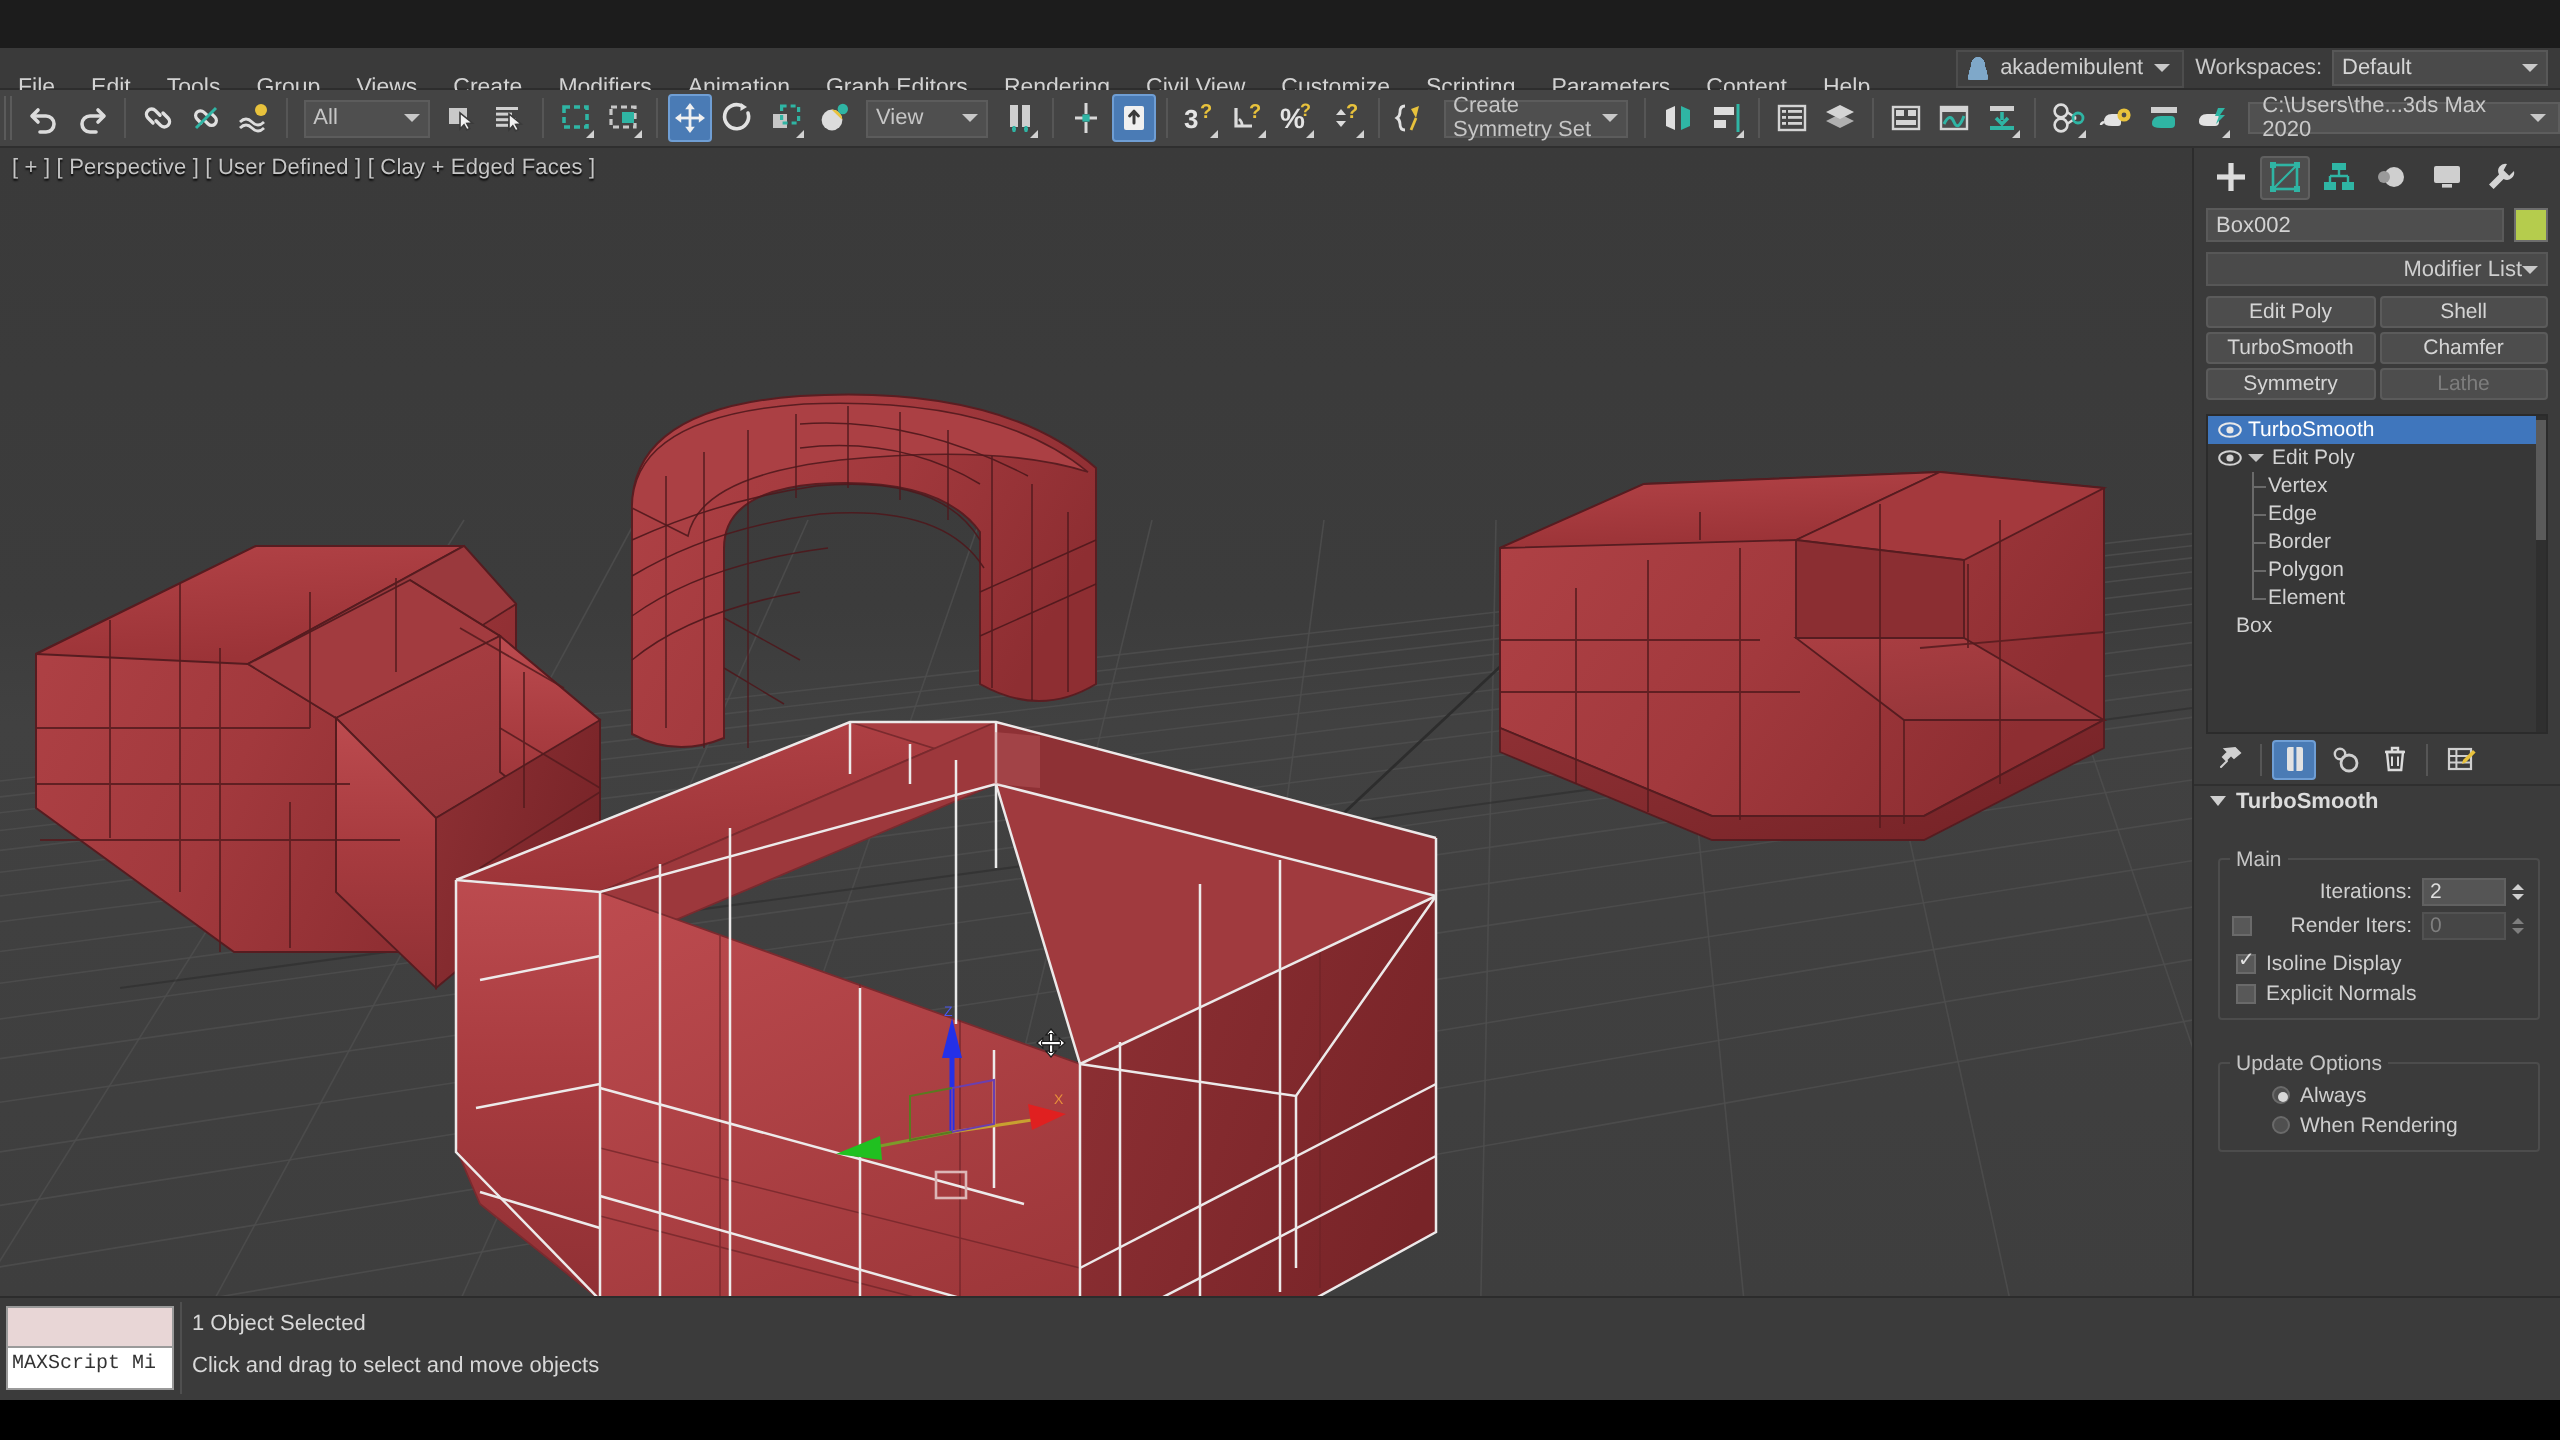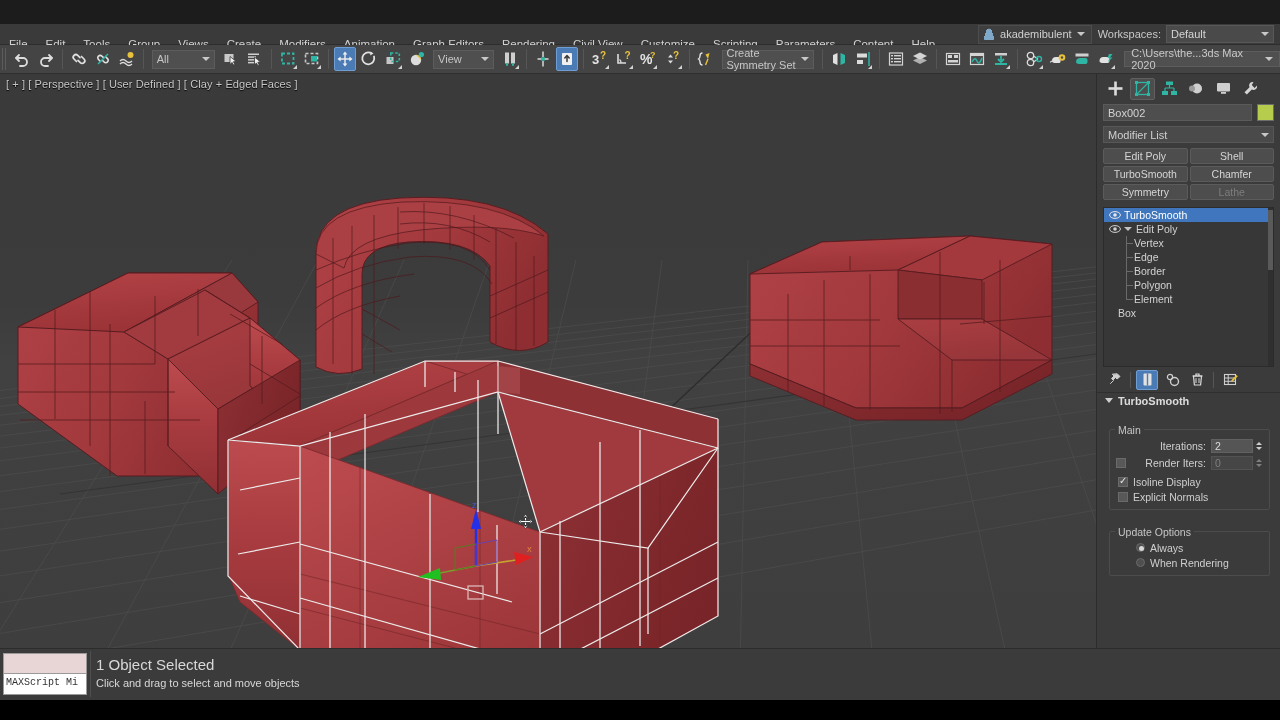--- a/index.html
+++ b/index.html
@@ -106,21 +106,21 @@
   }
   .cp-tab.on { background: #4d4d4d; border-color: #606060; }
   .cp-namerow { display: flex; align-items: center; padding: 4px 6px 2px 6px; gap: 5px; }
   .cp-name {
     flex: 1; height: 17px; background: #4e4e4e; border: 1px solid #5a5a5a;
     display: flex; align-items: center; padding: 0 4px; font-size: 11px; color: #d2d2d2;
   }
   .cp-color { width: 17px; height: 17px; border: 1px solid #6d6d6d; }
   .cp-modlist {
     margin: 3px 6px 0 6px; height: 17px; background: #4a4a4a; border: 1px solid #575757;
-    display: flex; align-items: center; padding: 0 4px; font-size: 11px; color: #cfcfcf;
+    display: flex; align-items: center; padding: 0 4px; font-size: 11px; color: #cfcfcf; text-align: right;
   }
   .cp-modlist .cap { flex: 1; }
   .cp-btngrid { display: grid; grid-template-columns: 1fr 1fr; gap: 2px; padding: 5px 6px 3px 6px; }
   .cp-btn {
     height: 16px; background: #4d4d4d; border: 1px solid #5b5b5b; border-radius: 2px;
     display: flex; align-items: center; justify-content: center;
     font-size: 10.5px; color: #d5d5d5; cursor: default;
   }
   .cp-btn.dis { color: #7d7d7d; }
   .stack {
@@ -201,21 +201,21 @@
     background: #3b3b3b; border-top: 1px solid #2c2c2c;
   }
   .maxlisten {
     position: absolute; left: 3px; top: 4px; width: 84px; height: 42px;
     border: 1px solid #9a9a9a; background: #fff;
   }
   .ml-top { height: 20px; background: #e8d6d6; border-bottom: 1px solid #9a9a9a; }
   .ml-bot { height: 20px; background: #fff; font-family: "Liberation Mono", monospace;
             font-size: 10px; color: #333; padding: 3px 2px; overflow: hidden; white-space: nowrap;}
   .status-sep { position: absolute; left: 90px; top: 2px; width: 1px; height: 46px; background: #4f4f4f; }
-  .st-line1 { position: absolute; left: 96px; top: 7px; font-size: 15px; color: #d8d8d8; }
+  .st-line1 { position: absolute; left: 96px; top: 7px; font-size: 11px; color: #d8d8d8; }
   .st-line2 { position: absolute; left: 96px; top: 28px; font-size: 11px; color: #d8d8d8; }
   .bottom-black { position: absolute; top: 700px; left: 0; width: 1280px; height: 20px; background: #000; }
 </style>
 </head>
 <body>
 
 <div id="app">
 
   <div class="titlebar"></div>
 

